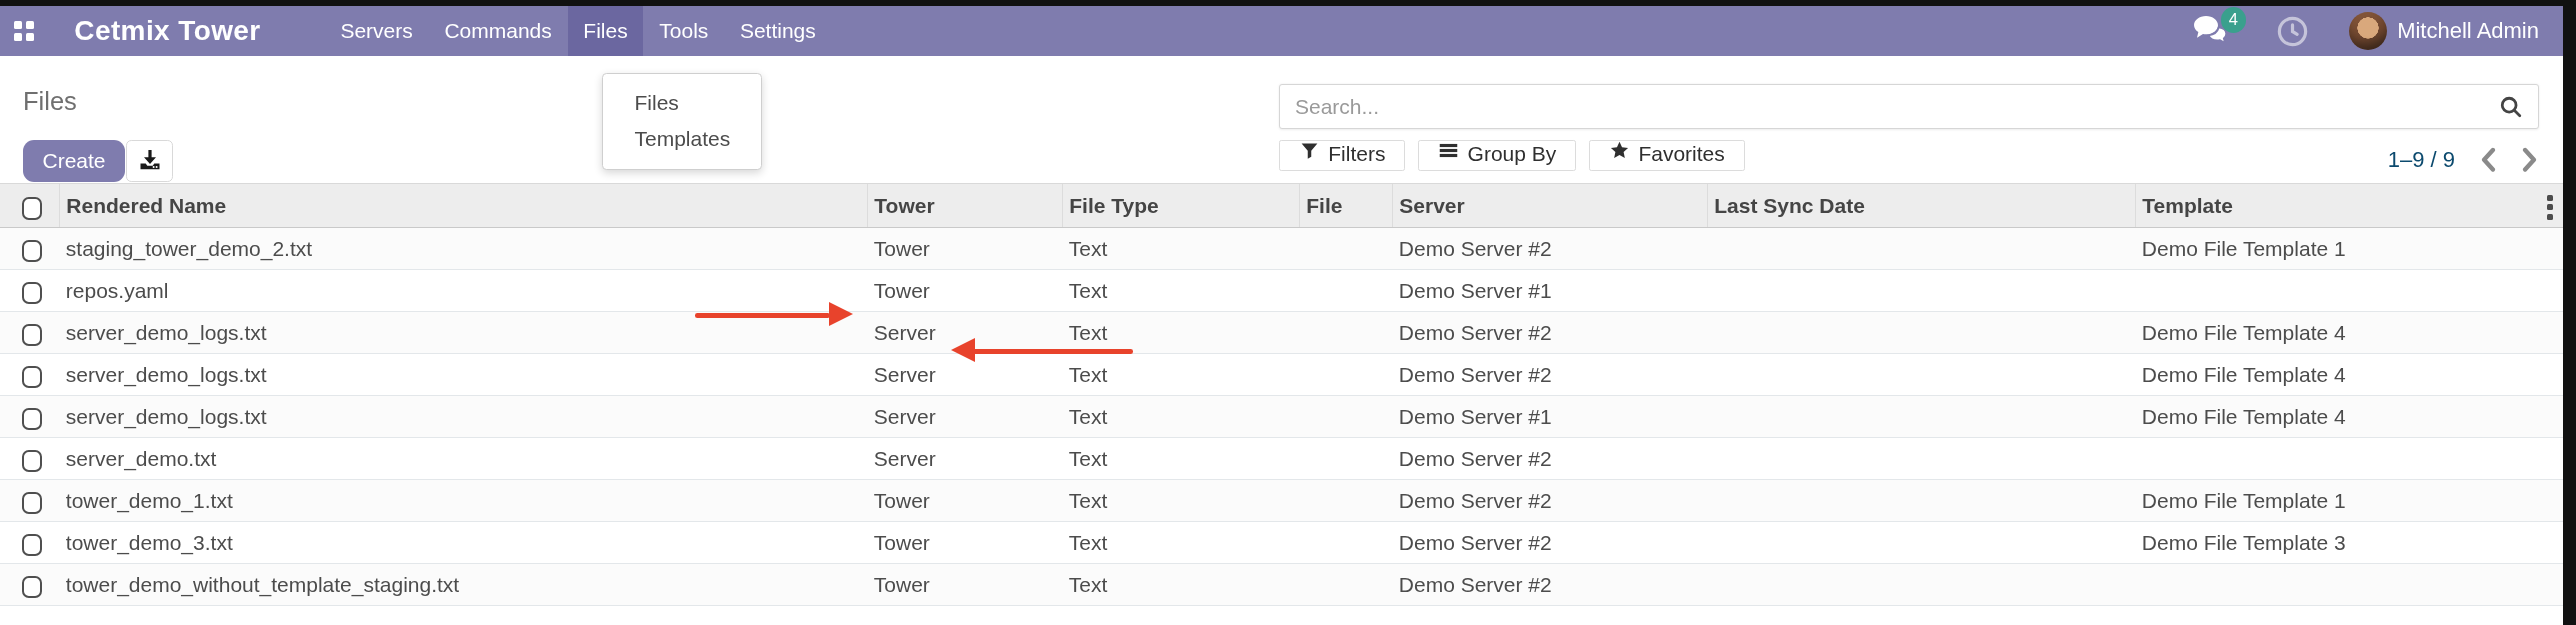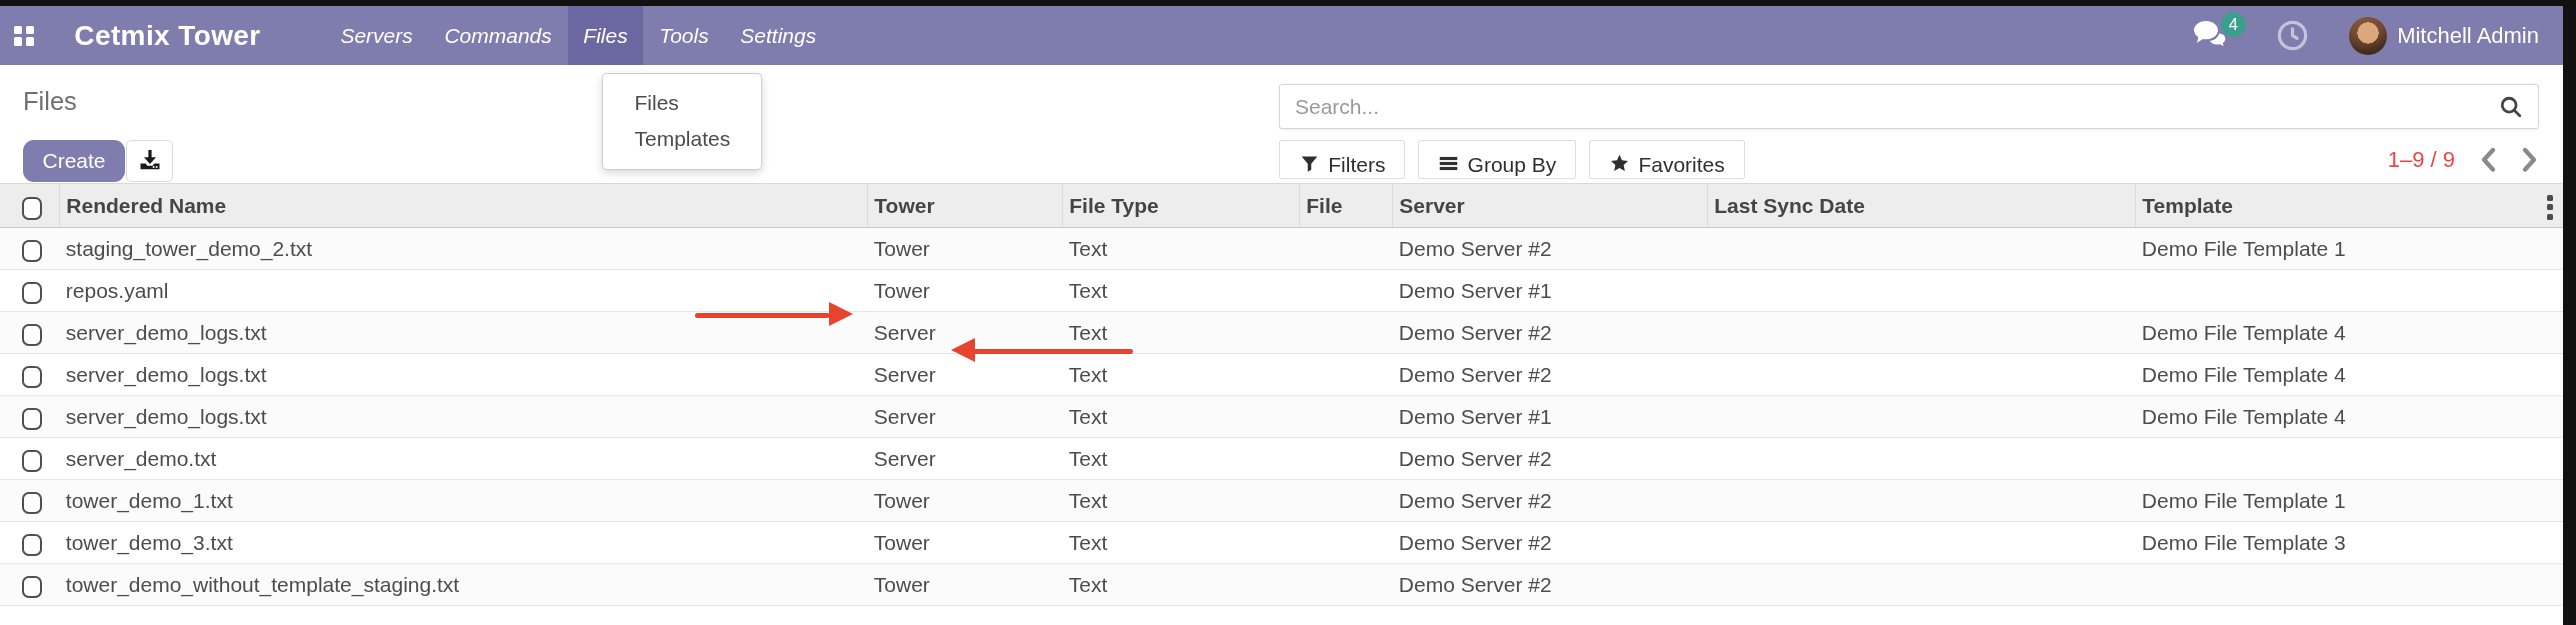--- a/index.html
+++ b/index.html
@@ -4,26 +4,26 @@
 <style>
   html,body{margin:0;padding:0;}
   body{font-family:"Liberation Sans",sans-serif;background:#fff;}
   #app{position:relative;width:2576px;height:626px;overflow:hidden;background:#fff;}
 
   
   .top-strip{position:absolute;left:0;top:0;width:100%;height:6px;background:#111;z-index:70;}
   .right-strip{position:absolute;right:0;top:0;width:13.5px;height:100%;background:#111;z-index:70;}
 
   
-  .navbar{position:absolute;left:0;top:6px;width:100%;height:59px;background:#7F7CAE;display:flex;align-items:center;z-index:40;}
+  .navbar{position:absolute;left:0;top:6px;width:100%;height:50px;background:#7F7CAE;display:flex;align-items:center;z-index:40;}
   .apps-icon{margin-left:14.3px;width:20px;height:20px;display:grid;grid-template-columns:1fr 1fr;grid-template-rows:1fr 1fr;gap:3.8px;cursor:pointer;flex:none;}
   .apps-icon span{background:#fff;border-radius:1.5px;}
   .brand{color:#fff;font-size:28px;font-weight:700;margin-left:40px;letter-spacing:0.4px;white-space:nowrap;}
   .nav-menu{display:flex;height:100%;margin-left:64px;}
-  .nav-item{display:flex;align-items:center;padding:0 15.8px;color:#fff;font-size:21px;cursor:pointer;white-space:nowrap;font-style:italic;}
+  .nav-item{display:flex;align-items:center;padding:0 15.8px;color:#fff;font-size:21px;cursor:pointer;white-space:nowrap;}
   .nav-item.active{background:#6B67A0;}
   .systray{margin-left:auto;display:flex;align-items:center;margin-right:37px;}
   .msg-wrap{position:relative;width:39px;height:36px;cursor:pointer;flex:none;}
   .badge{position:absolute;top:-6px;right:-16.5px;min-width:25.5px;height:25.5px;border-radius:12.8px;background:#3AA08D;color:#fff;font-size:16.5px;display:flex;align-items:center;justify-content:center;}
   .clock-wrap{margin-left:45px;width:35px;height:35px;cursor:pointer;flex:none;}
   .avatar{margin-left:39px;width:38px;height:38px;border-radius:50%;flex:none;cursor:pointer;
     background:radial-gradient(circle at 50% 42%, #d9a87c 0 36%, transparent 37%),
                linear-gradient(160deg,#8a5a3c 0%,#6e452e 55%,#473021 100%);
     box-shadow:inset 0 -6px 7.5px rgba(0,0,0,.25);}
   .user-name{margin-left:10.5px;color:#fff;font-size:22px;font-weight:500;cursor:pointer;white-space:nowrap;}
@@ -40,26 +40,26 @@
   .btn-download{position:absolute;left:126px;top:140px;width:47px;height:42px;border:0.8px solid #d9d9d9;border-radius:5.3px;background:#fff;
     cursor:pointer;display:flex;align-items:center;justify-content:center;}
 
   .searchbox{position:absolute;left:1279px;top:84px;width:1260px;height:45px;background:#fff;border:0.8px solid #d6d6d6;border-radius:3px;
     box-shadow:0 0.8px 2.3px rgba(0,0,0,.08);display:flex;align-items:center;box-sizing:border-box;}
   .searchbox input{flex:1;border:none;outline:none;font-size:21px;padding:0 15px;color:#333;font-family:inherit;background:transparent;}
   .searchbox input::placeholder{color:#9a9a9a;}
   .search-icon{margin-right:15px;cursor:pointer;display:flex;}
 
   .filter-buttons{position:absolute;left:1279px;top:140px;display:flex;gap:12.8px;}
-  .fbtn{height:39px;padding:12px 19px;border:0.8px solid #dcdcdc;border-radius:2.3px;background:#fff;display:flex;align-items:flex-start;gap:8.3px;
+  .fbtn{height:31px;padding:4px 19px;border:0.8px solid #dcdcdc;border-radius:2.3px;background:#fff;display:flex;align-items:flex-end;gap:8.3px;
     font-size:21px;color:#2f2f2f;font-family:inherit;cursor:pointer;}
   .fbtn svg{flex:none;}
 
   .pager{position:absolute;top:147px;left:2318px;width:221px;display:flex;align-items:center;justify-content:flex-end;gap:24px;}
-  .pager-text{font-size:22px;color:#ef4444;}
+  .pager-text{font-size:22px;color:#0c4a6e;}
   .pager-btn{cursor:pointer;display:flex;}
 
   
   .table-wrap{position:absolute;left:0;top:183px;width:2390px;border-radius:19px;}
   table{border-collapse:collapse;table-layout:fixed;width:2562px;}
   thead tr{height:44px;background:#EDEDED;}
   th{font-size:21px;font-weight:700;color:#454545;text-align:left;padding:0 0 0 6.8px;border-left:0.8px solid #dcdcdc;
     border-top:0.8px solid #d9d9d9;border-bottom:0.8px solid #c9c9c9;cursor:pointer;white-space:nowrap;overflow:hidden;}
   th.cb{border-left:none;cursor:default;}
   th.last{position:relative;}

